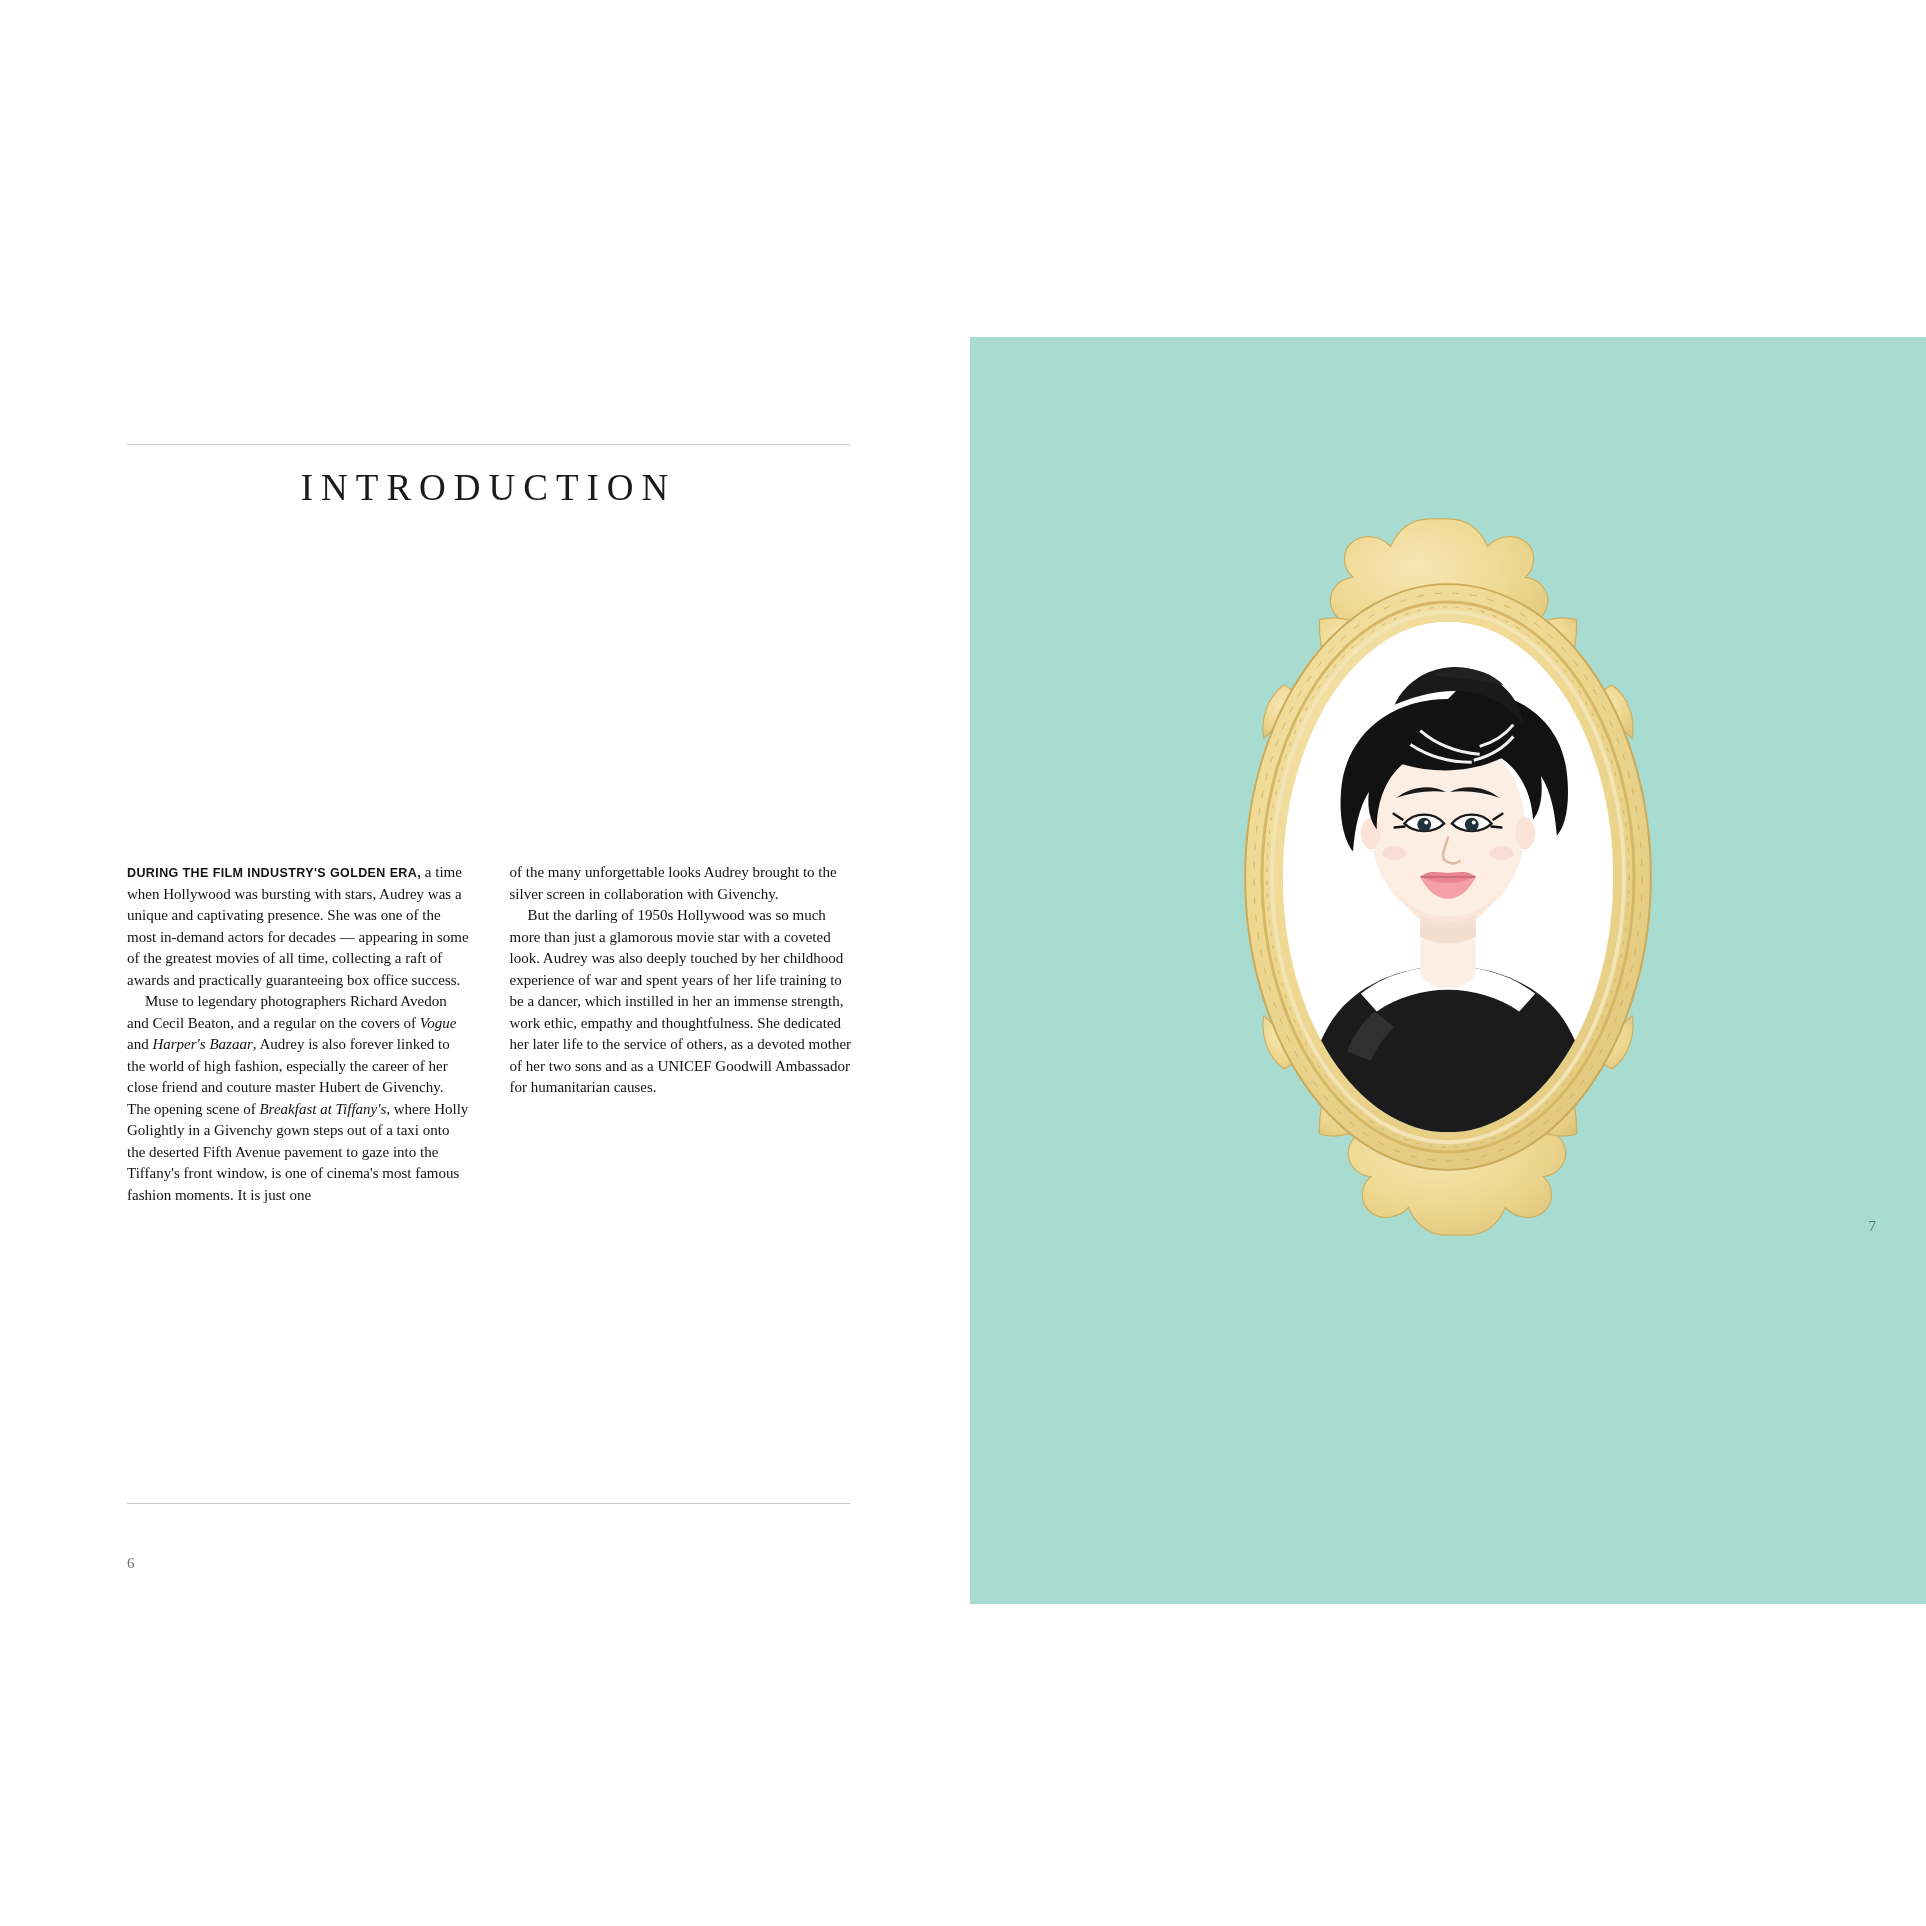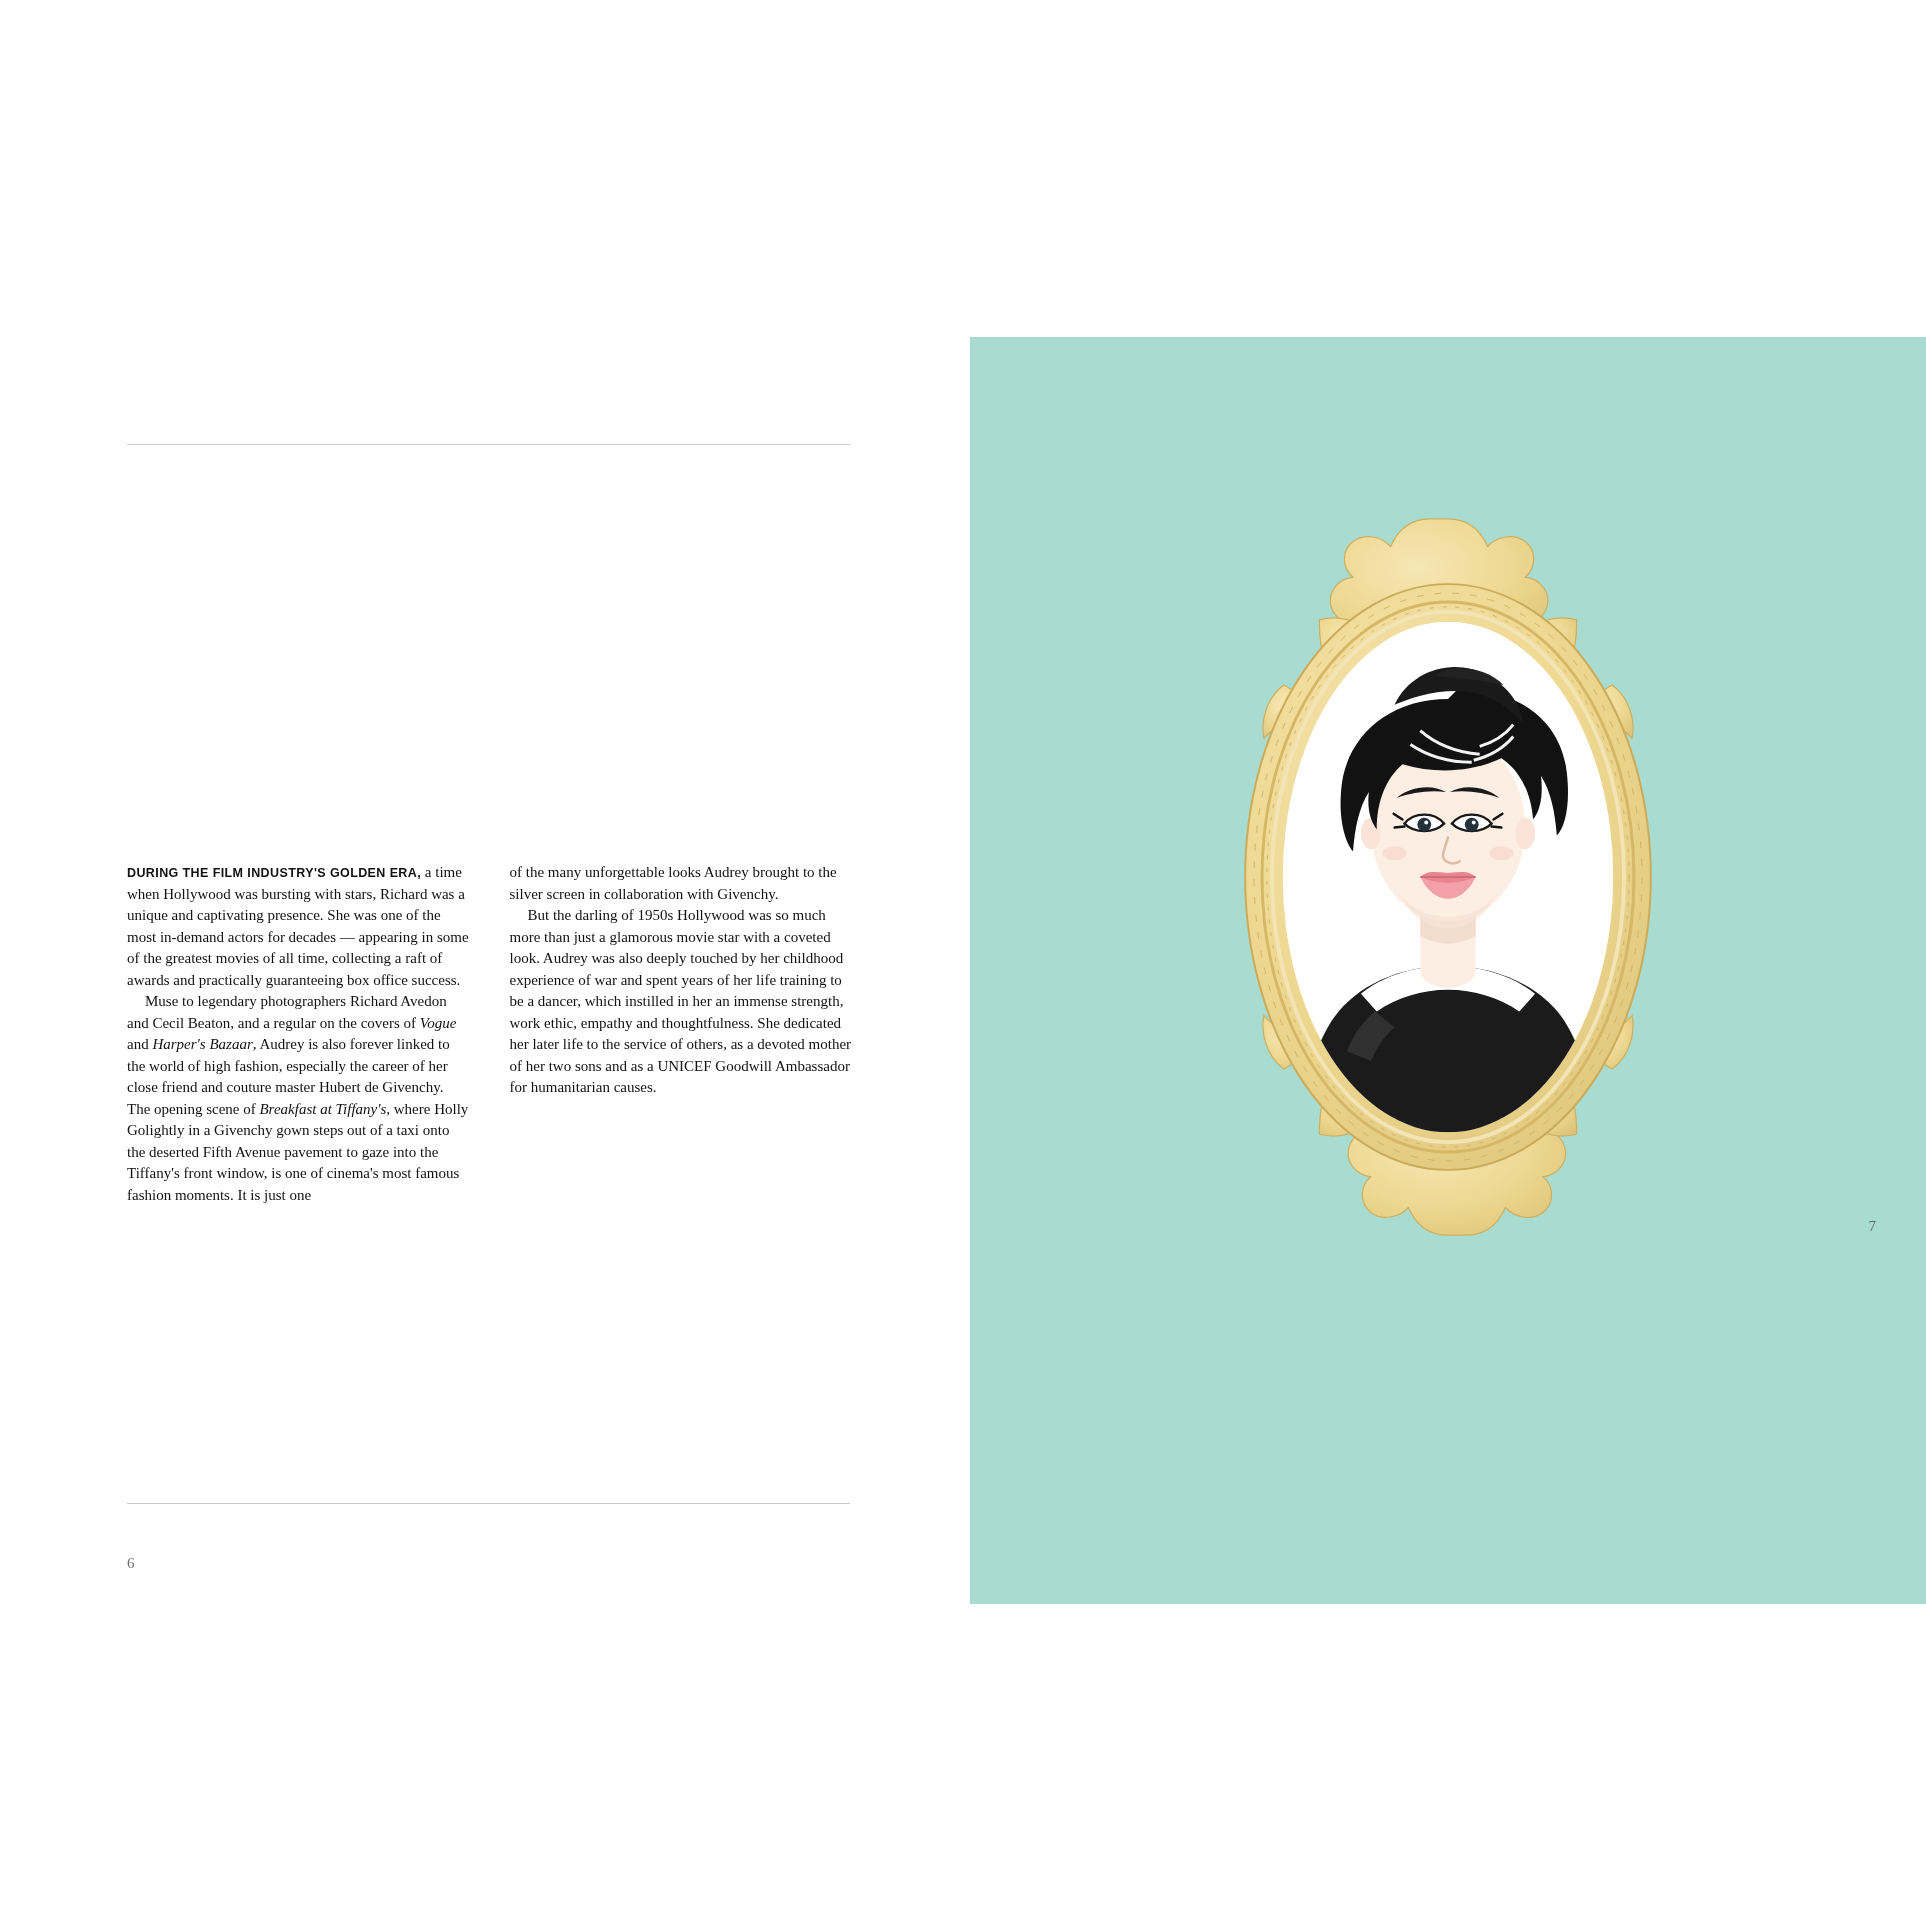--- a/index.html
+++ b/index.html
@@ -143,26 +143,27 @@
 </style>
 </head>
 <body>
 
 <div id="spread">
 
   <div id="left-page">
 
     <div class="rule" id="rule-top"></div>
 
+    <div id="page-title">INTRODUCTION</div>
 
 
     <div id="columns">
 
       <div class="col">
-        <p><span class="dropcap-label">DURING THE FILM INDUSTRY'S GOLDEN ERA,</span><span> a time when Hollywood was bursting with stars, Richard was a unique and captivating presence. She was one of the most in-demand actors for decades — appearing in some of the greatest movies of all time, collecting a raft of awards and practically guaranteeing box office success.</span></p>
+        <p><span class="dropcap-label">DURING THE FILM INDUSTRY'S GOLDEN ERA,</span><span> a time when Hollywood was bursting with stars, Audrey was a unique and captivating presence. She was one of the most in-demand actors for decades — appearing in some of the greatest movies of all time, collecting a raft of awards and practically guaranteeing box office success.</span></p>
         <p class="indent"><span>Muse to legendary photographers Richard Avedon and Cecil Beaton, and a regular on the covers of </span><span class="ital">Vogue</span><span> and </span><span class="ital">Harper's Bazaar</span><span>, Audrey is also forever linked to the world of high fashion, especially the career of her close friend and couture master Hubert de Givenchy. The opening scene of </span><span class="ital">Breakfast at Tiffany's</span><span>, where Holly Golightly in a Givenchy gown steps out of a taxi onto the deserted Fifth Avenue pavement to gaze into the Tiffany's front window, is one of cinema's most famous fashion moments. It is just one</span></p>
       </div>
 
       <div class="col">
         <p>of the many unforgettable looks Audrey brought to the silver screen in collaboration with Givenchy.</p>
         <p class="indent">But the darling of 1950s Hollywood was so much more than just a glamorous movie star with a coveted look. Audrey was also deeply touched by her childhood experience of war and spent years of her life training to be a dancer, which instilled in her an immense strength, work ethic, empathy and thoughtfulness. She dedicated her later life to the service of others, as a devoted mother of her two sons and as a UNICEF Goodwill Ambassador for humanitarian causes.</p>
       </div>
 
     </div>
 

